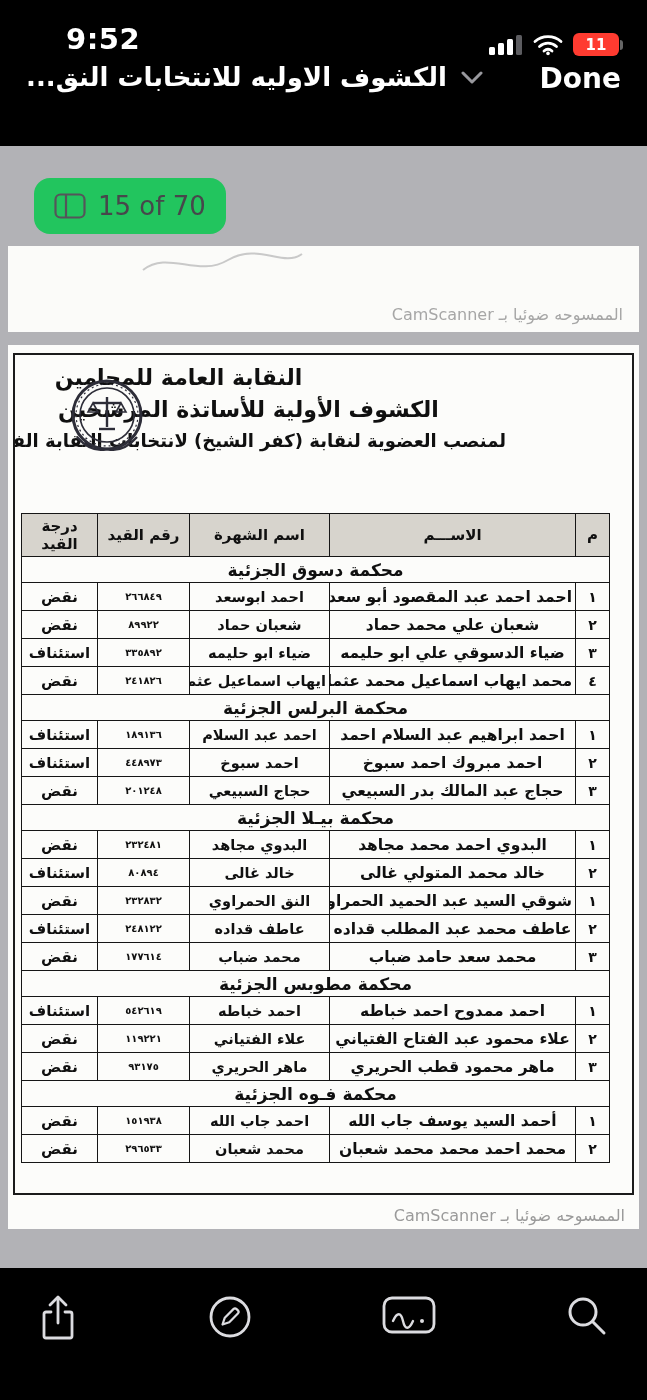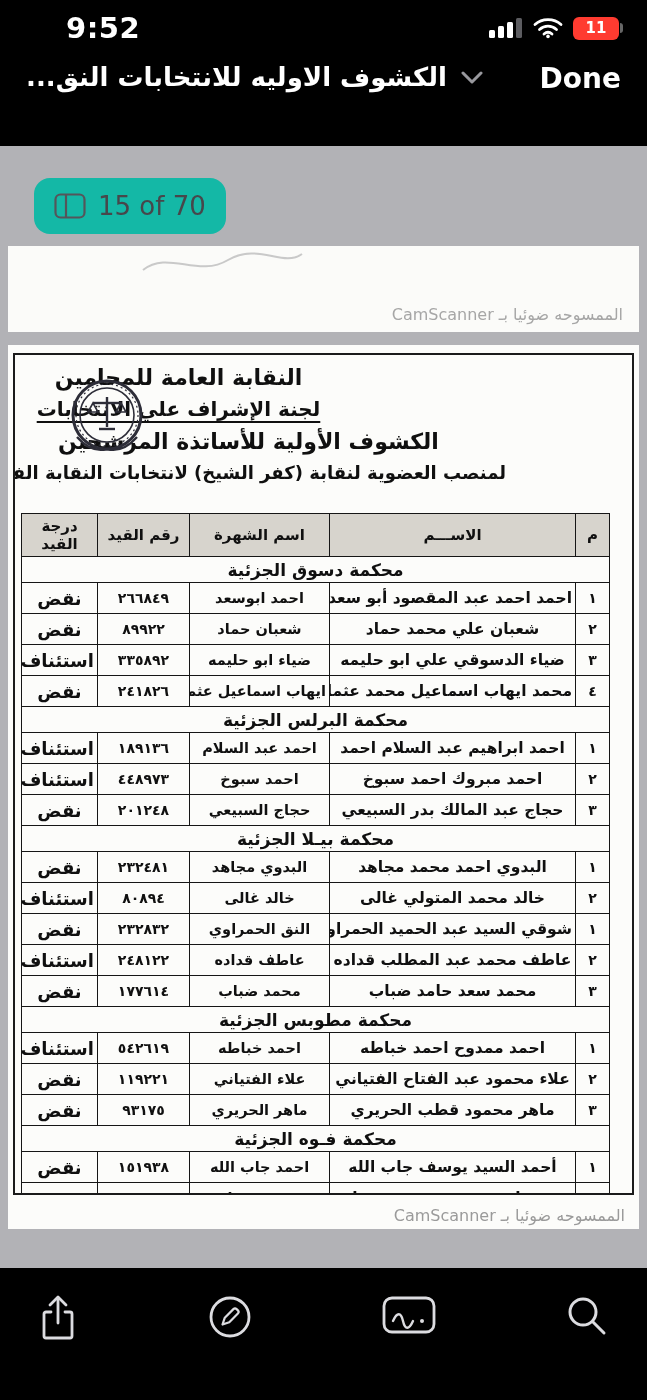--- a/index.html
+++ b/index.html
@@ -1,39 +1,39 @@
 <!DOCTYPE html>
 <html lang="en"><head>
 <meta charset="utf-8">
 <style>
   html,body{margin:0;padding:0;}
   body{width:647px;height:1400px;position:relative;overflow:hidden;background:#000;
        font-family:"DejaVu Sans","Liberation Sans",sans-serif;}
 
   
-  .status-bar{position:absolute;top:0;left:0;right:0;height:62px;display:flex;align-items:center;
+  .status-bar{position:absolute;top:0;left:0;right:0;height:62px;display:flex;align-items:flex-end;
     justify-content:space-between;padding:0 24px 6px 66px;box-sizing:border-box;color:#fff;}
   .time{font-size:29px;font-weight:bold;letter-spacing:.5px;}
   .status-right{display:flex;align-items:center;gap:10px;}
   .battery{width:46px;height:23px;border-radius:6px;background:#ff3b30;display:flex;align-items:center;
     justify-content:center;font-size:15px;font-weight:bold;color:#fff;}
   .battery-nub{width:3px;height:10px;background:rgba(255,255,255,.4);border-radius:0 3px 3px 0;margin-left:1px;}
 
   
   .nav-bar{position:absolute;top:62px;left:0;right:0;height:84px;display:flex;align-items:flex-start;
     padding:0 26px;box-sizing:border-box;background:#000;}
   .nav-title{color:#fff;font-size:26px;font-weight:bold;direction:rtl;white-space:nowrap;}
   .chevron-wrap{margin-left:14px;margin-top:8px;}
   .spacer{flex:1;}
   .done-btn{color:#fff;font-size:28px;font-weight:600;background:none;border:none;padding:0;font-family:inherit;}
 
   
   .content{position:absolute;top:146px;left:0;right:0;bottom:132px;background:#b2b2b6;overflow:hidden;}
   .page-pill{position:absolute;top:32px;left:34px;height:56px;padding:0 20px;border-radius:16px;
-    background:#14b8a6;display:flex;align-items:center;gap:12px;border:none;font-family:inherit;}
+    background:#22c55e;display:flex;align-items:center;gap:12px;border:none;font-family:inherit;}
   .page-pill span{color:#47474b;font-size:26px;font-weight:500;}
 
   .partial-page{position:absolute;top:100px;left:8px;right:8px;height:86px;background:#fbfbf9;}
   .scan-mark{position:absolute;bottom:8px;right:16px;direction:rtl;color:#a6a6a6;font-size:16px;white-space:nowrap;}
   .squiggle{position:absolute;top:2px;left:130px;}
 
   
   .doc-page{position:absolute;top:199px;left:8px;right:8px;height:884px;background:#fcfcfa;}
   .page-frame{position:absolute;top:8px;left:5px;right:5px;bottom:34px;border:2px solid #1b1b1b;
     box-sizing:border-box;padding:8px 6px 0 6px;overflow:hidden;}
@@ -46,22 +46,22 @@
   .l4{font-size:18px;margin:0 120px 0 0;direction:rtl;}
 
   .roster{border-collapse:collapse;direction:rtl;margin:6px 14px 0 0;width:calc(100% - 16px);
     table-layout:fixed;color:#101010;}
   .roster th{background:#d7d4cd;border:1.6px solid #161616;font-size:15px;font-weight:bold;padding:3px 2px;}
   .roster td{border:1.6px solid #161616;font-weight:bold;text-align:center;padding:4.5px 3px;white-space:nowrap;overflow:hidden;}
   .section-row td{font-size:17px;padding:2.5px 2px;background:#fcfcfa;}
   .c-idx{font-size:14px;}
   .c-name{font-size:15.5px;}
   .c-known{font-size:14.5px;}
-  .c-reg{font-size:14px;letter-spacing:1.5px;}
-  .c-grade{font-size:18px;}
+  .c-reg{font-size:10px;letter-spacing:1.5px;}
+  .c-grade{font-size:15px;}
   .page-watermark{position:absolute;bottom:4px;right:14px;direction:rtl;color:#9a9a9a;font-size:16px;}
 
   
   .toolbar{position:absolute;left:0;right:0;bottom:0;height:132px;background:#000;display:flex;
     justify-content:space-between;align-items:flex-start;padding:26px 38px 0 38px;box-sizing:border-box;}
   .tool-btn{background:none;border:none;padding:0;}
 </style>
 </head>
 <body>
 
@@ -128,21 +128,20 @@
             <circle cx="40" cy="42" r="27" fill="none" stroke="#2d2d38" stroke-width="1.6"></circle>
             <line x1="40" y1="24" x2="40" y2="54" stroke="#2d2d38" stroke-width="2.4"></line>
             <line x1="26" y1="30" x2="54" y2="30" stroke="#2d2d38" stroke-width="2.4"></line>
             <path d="M26 30 l-5 9 h10 z" fill="none" stroke="#2d2d38" stroke-width="1.6"></path>
             <path d="M54 30 l-5 9 h10 z" fill="none" stroke="#2d2d38" stroke-width="1.6"></path>
             <path d="M32 56 h16" stroke="#2d2d38" stroke-width="2.4"></path>
             <path d="M10 64 q14 16 30 12 q16 4 30-12" fill="none" stroke="#2d2d38" stroke-width="2.4"></path>
           </svg>
         </span>
         <div class="h-line l1">النقابة العامة للمحامين</div>
-        <div class="h-line l2">لجنة الإشراف علي الانتخابات</div>
         <div class="h-line l3">الكشوف الأولية للأساتذة المرشحين</div>
         <div class="h-line l4">لمنصب العضوية لنقابة (كفر الشيخ) لانتخابات النقابة الفرعية</div>
       </div>
 
       <table class="roster">
         <colgroup>
           <col style="width:34px">
             <col style="width:246px">
             <col style="width:140px">
             <col style="width:92px">

